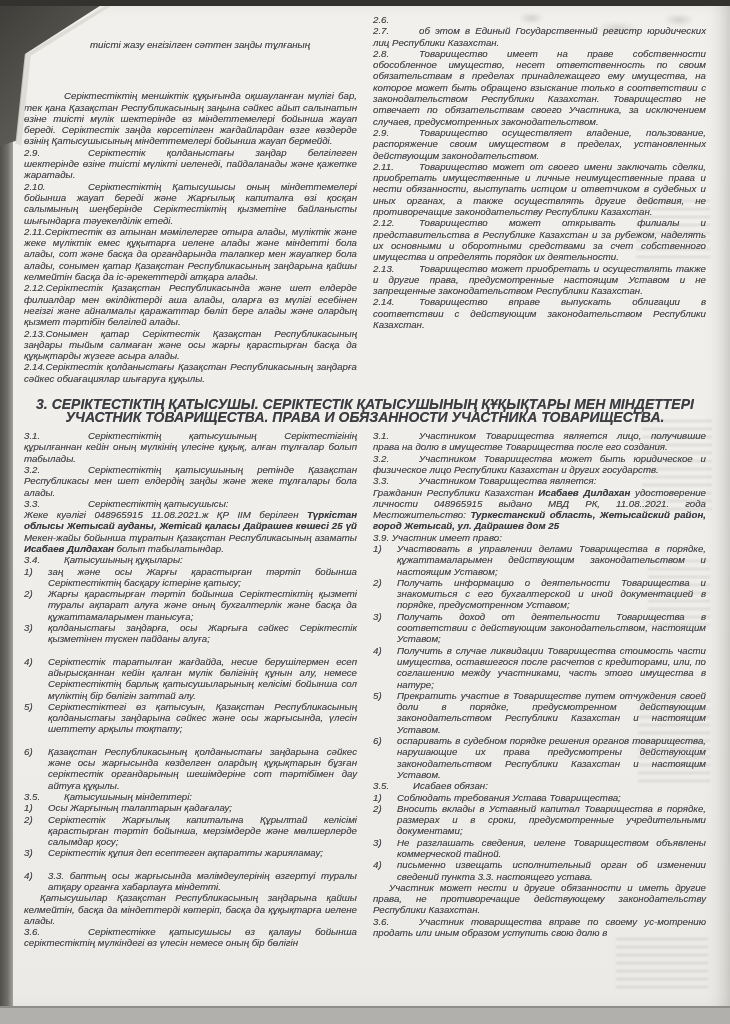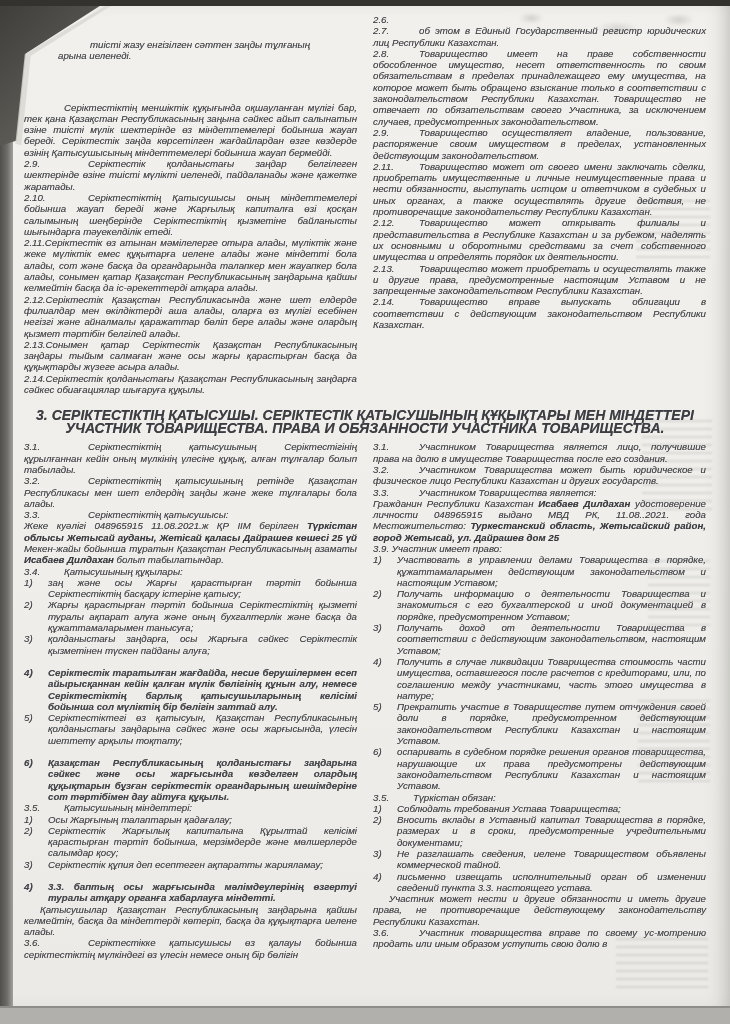--- a/index.html
+++ b/index.html
@@ -36,21 +36,21 @@
   .tab .num{min-width:64px;}
   .tabr .num{min-width:46px;}
   .tabs .num{min-width:40px;}
   .hang{padding-left:24px;text-indent:-24px;}
   .hang .num{width:24px;text-indent:0;}
   .b{font-weight:bold;color:#3a3b40;}
   .ind{text-indent:40px;margin-top:40px;}
   .ind2{text-indent:16px;}
   .cut{text-indent:66px;margin-top:25px;}
   .cut2{text-indent:34px;}
-  .mt{margin-top:11px;font-weight:bold;}
+  .mt{margin-top:11px;}
   .mt2{margin-top:0;}
   .s3head{font-weight:bold;text-align:center;font-size:14px;line-height:12.5px;
         margin:14px 0 7px 0;color:#3c3d42;text-shadow:0 0 .5px rgba(60,60,65,.6);}
 </style>
 </head>
 <body>
 
 <div class="scan">
   <div class="page"></div>
   <div class="top-strip"></div>
@@ -64,21 +64,20 @@
   <div class="bleed" style="left:642px;top:420px;width:70px;height:92px;"></div>
   <div class="bleed" style="left:648px;top:560px;width:62px;height:72px;"></div>
   <div class="bleed" style="left:638px;top:700px;width:72px;height:82px;"></div>
   <div class="bleed" style="left:616px;top:938px;width:92px;height:56px;"></div>
 
   <div class="content">
     <div class="inner">
       <div class="row">
         <div class="col">
             <div class="para cut"><span>тиісті жазу енгізілген сәттен заңды тұлғаның</span></div>
-            <div class="para cut2"><span>арына иеленеді.</span></div>
             <div class="para ind"><span>Серіктестіктің меншіктік құқығында оқшауланған мүлігі бар, тек қана Қазақстан Республикасының заңына сәйкес айып салынатын өзіне тиісті мүлік шектерінде өз міндеттемелері бойынша жауап береді. Серіктестік заңда көрсетілген жағдайлардан өзге көздерде өзінің Қатысушысының міндеттемелері бойынша жауап бермейді.</span></div>
             <div class="para tab mt2"><span class="num">2.9.</span><span>Серіктестік қолданыстағы заңдар белгілеген шектерінде өзіне тиісті мүлікті иеленеді, пайдаланады және қажетке жаратады.</span></div>
             <div class="para tab"><span class="num">2.10.</span><span>Серіктестіктің Қатысушысы оның міндеттемелері бойынша жауап береді және Жарғылық капиталға өзі қосқан салымының шеңберінде Серіктестіктің қызметіне байланысты шығындарға тәуекелділік етеді.</span></div>
             <div class="para"><span class="num">2.11.</span><span>Серіктестік өз атынан мәмілелерге отыра алады, мүліктік және жеке мүліктік емес құқытарға иелене алады және міндетті бола алады, сот және басқа да органдарында талапкер мен жауапкер бола алады, сонымен қатар Қазақстан Республикасының заңдарына қайшы келмейтін басқа да іс-әрекеттерді атқара алады.</span></div>
             <div class="para"><span class="num">2.12.</span><span>Серіктестік Қазақстан Республикасында және шет елдерде филиалдар мен өкілдіктерді аша алады, оларға өз мүлігі есебінен негізгі және айналмалы қаражаттар бөліп бере алады және олардың қызмет тәртібін белгілей алады.</span></div>
             <div class="para mt2"><span class="num">2.13.</span><span>Сонымен қатар Серіктестік Қазақстан Республикасының заңдары тыйым салмаған және осы жарғы қарастырған басқа да құқықтарды жүзеге асыра алады.</span></div>
             <div class="para"><span class="num">2.14.</span><span>Серіктестік қолданыстағы Қазақстан Республикасының заңдарға сәйкес обиағациялар шығаруға құқылы.</span></div>
           </div>
         <div class="col">
             <div class="para"><span class="num">2.6.</span><span></span></div>
@@ -121,21 +120,21 @@
             <div class="para tabr"><span class="num">3.2.</span><span>Участником Товарищества может быть юридическое и физическое лицо Республики Казахстан и других государств.</span></div>
             <div class="para tabr mt2"><span class="num">3.3.</span><span>Участником Товарищества является:</span></div>
             <div class="para"><span>Гражданин Республики Казахстан </span><span class="b">Исабаев  Дилдахан</span><span> удостоверение личности  048965915  выдано МВД  РК, 11.08..2021. года Местожительство: </span><span class="b">Туркестанский область, Жетысайский район, город Жетысай,  ул. Дайрашев  дом 25</span></div>
             <div class="para"><span>3.9. Участник имеет право:</span></div>
             <div class="para hang"><span class="num">1)</span><span>Участвовать в управлении делами Товарищества в порядке, құжаттамаларымен действующим законодательством и настоящим Уставом;</span></div>
             <div class="para hang"><span class="num">2)</span><span>Получать информацию о деятельности Товарищества и знакомиться с его бухгалтерской и иной документацией в порядке, предусмотренном Уставом;</span></div>
             <div class="para hang"><span class="num">3)</span><span>Получать доход от деятельности Товарищества в соответствии с действующим законодательством, настоящим Уставом;</span></div>
             <div class="para hang"><span class="num">4)</span><span>Получить в случае ликвидации Товарищества стоимость части имущества, оставшегося после расчетов с кредиторами, или, по соглашению между участниками, часть этого имущества в натуре;</span></div>
             <div class="para hang"><span class="num">5)</span><span>Прекратить участие в Товариществе путем отчуждения своей доли в порядке, предусмотренном действующим законодательством Республики Казахстан и настоящим Уставом.</span></div>
             <div class="para hang"><span class="num">6)</span><span>оспаривать в судебном порядке решения органов товарищества, нарушающие их права предусмотрены действующим законодательством Республики Казахстан и настоящим Уставом.</span></div>
-            <div class="para tabs"><span class="num">3.5.</span><span>Түркістан обязан:</span></div>
+            <div class="para tabs"><span class="num">3.5.</span><span>Исабаев обязан:</span></div>
             <div class="para hang"><span class="num">1)</span><span>Соблюдать требования Устава Товарищества;</span></div>
             <div class="para hang"><span class="num">2)</span><span>Вносить вклады в Уставный капитал Товарищества в порядке, размерах и в сроки, предусмотренные учредительными документами;</span></div>
             <div class="para hang"><span class="num">3)</span><span>Не разглашать сведения, иелене Товариществом объявлены коммерческой тайной.</span></div>
             <div class="para hang"><span class="num">4)</span><span>письменно извещать исполнительный орган об изменении сведений пункта 3.3. настоящего устава.</span></div>
             <div class="para ind2"><span>Участник может нести и другие обязанности и иметь другие права, не противоречащие действующему законодательству Республики Казахстан.</span></div>
             <div class="para tabr"><span class="num">3.6.</span><span>Участник товарищества вправе по своему ус-мотрению продать или иным образом уступить свою долю в</span></div>
           </div>
       </div>
     </div>
   </div>

